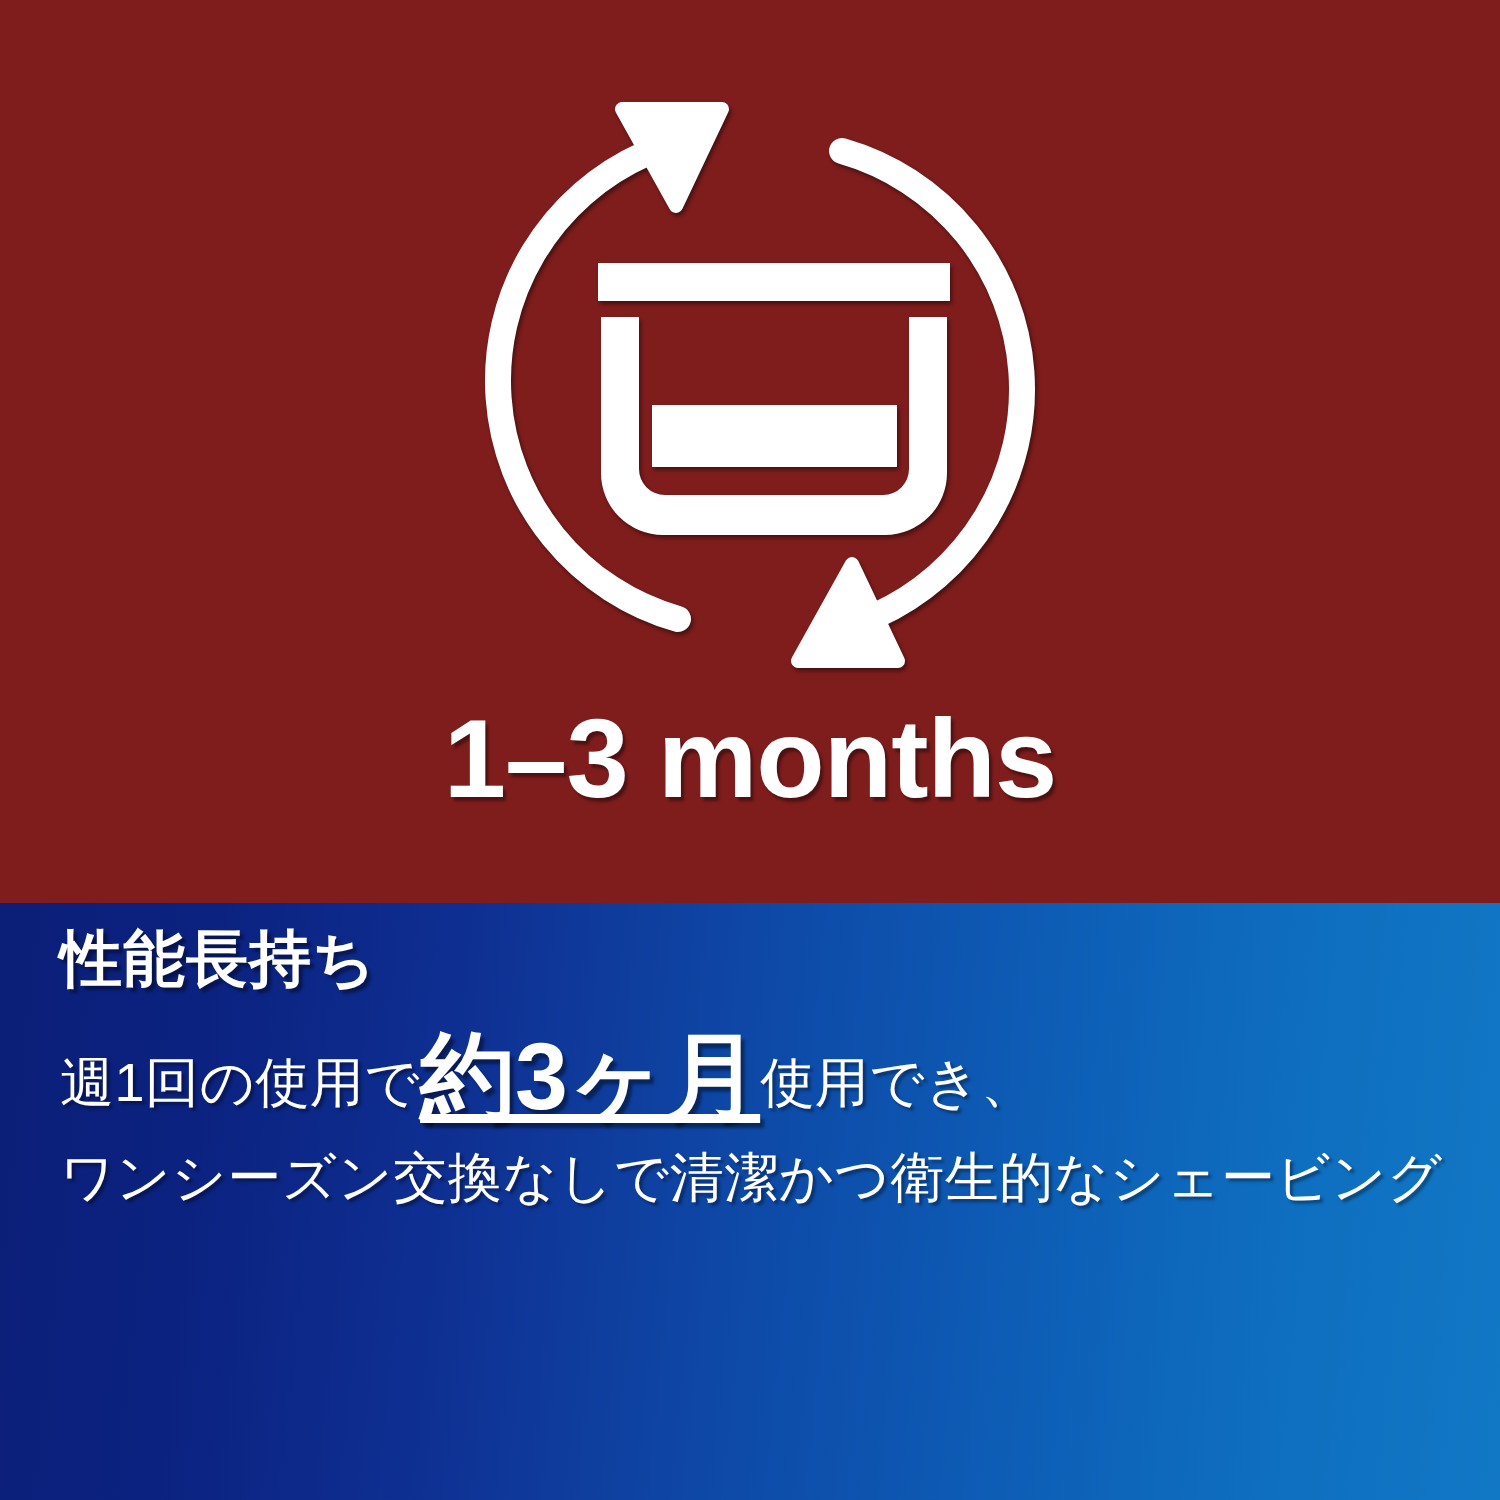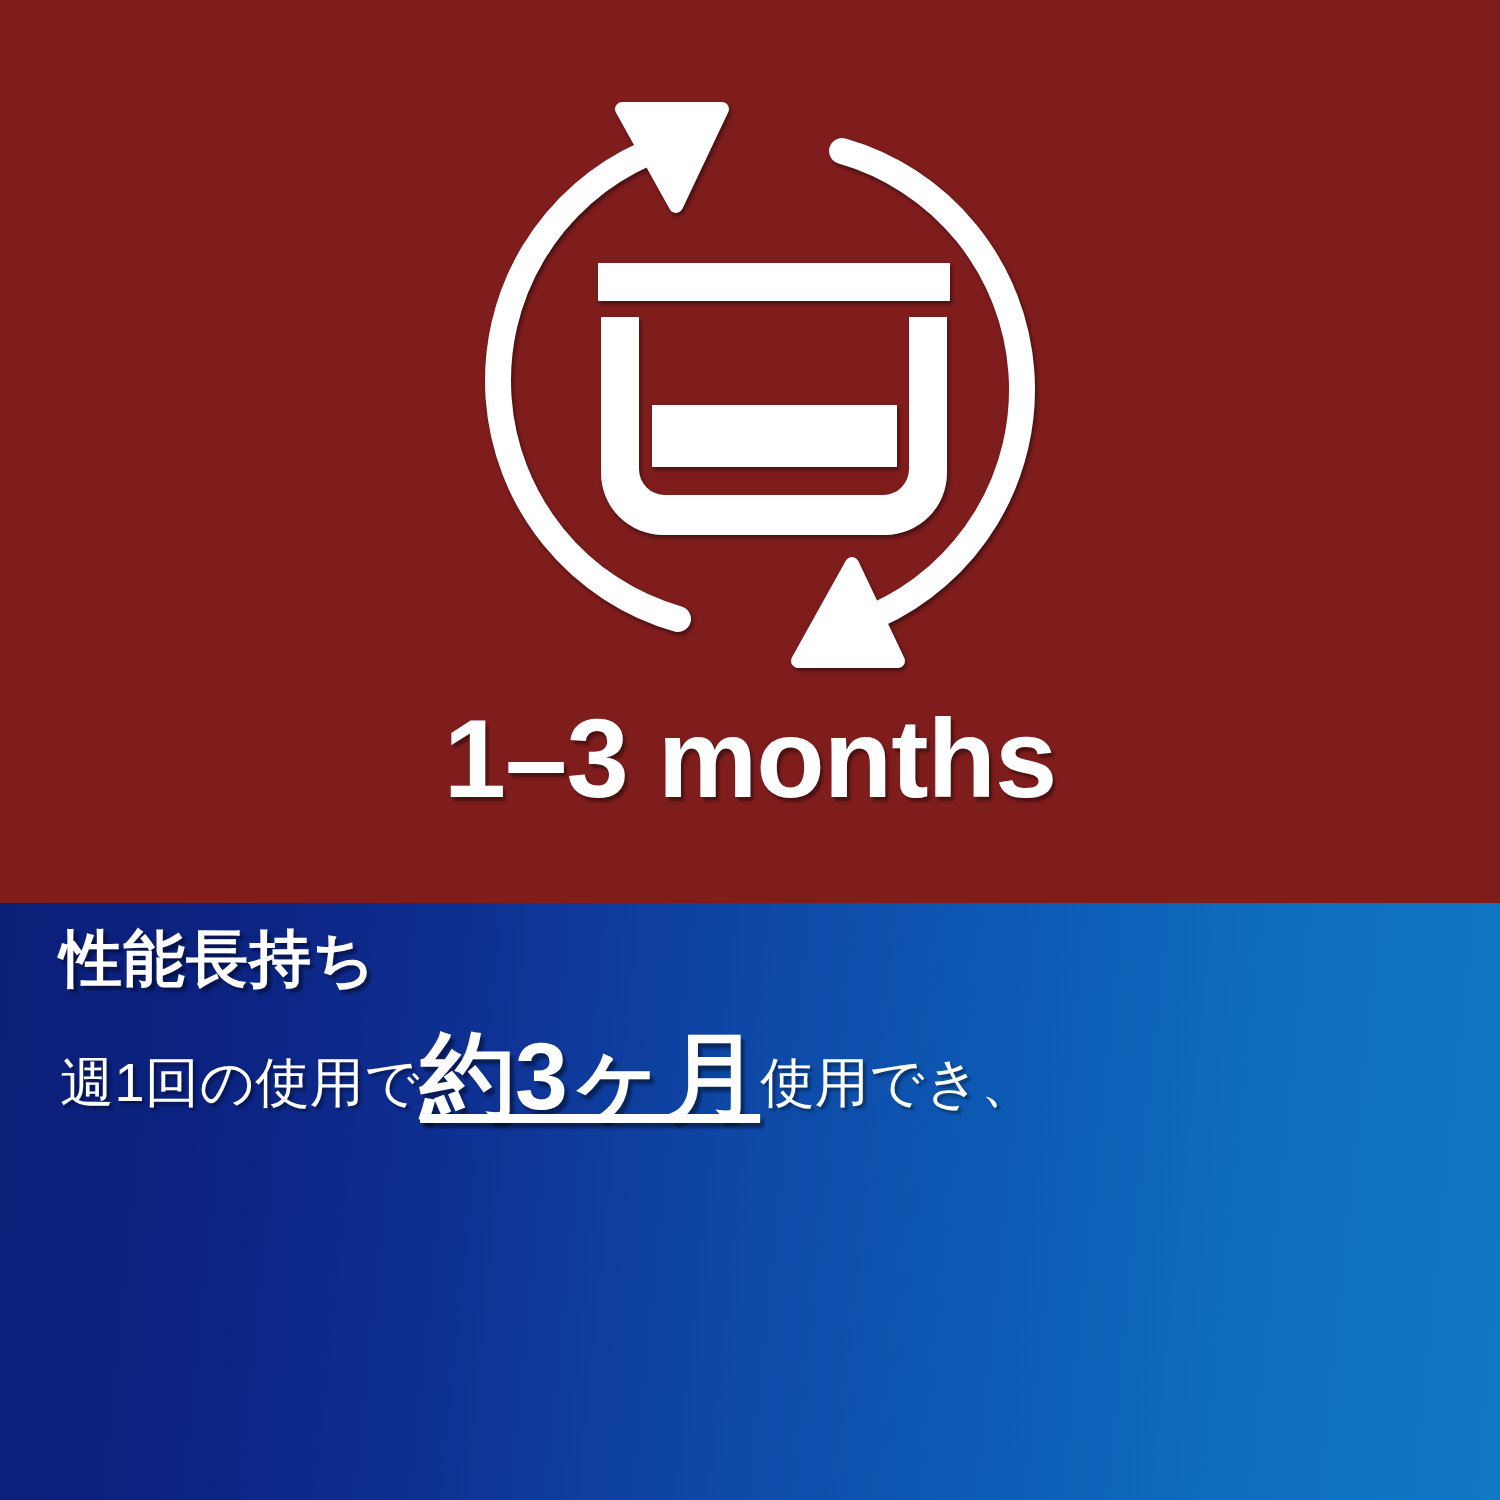--- a/index.html
+++ b/index.html
@@ -169,19 +169,20 @@
   <div class="bottom-panel">
     <div class="copy">
 
       <div class="copy-title">性能長持ち</div>
 
       <div class="copy-body">
 
 
         <span class="copy-line has-emph"><span>週1回の使用で</span><span class="emph">約3ヶ月</span><span>使用でき、</span></span>
 
+        <span class="copy-line">ワンシーズン交換なしで清潔かつ衛生的なシェービング</span>
 
 
       </div>
     </div>
   </div>
 
 </div>
 
 </body></html>

